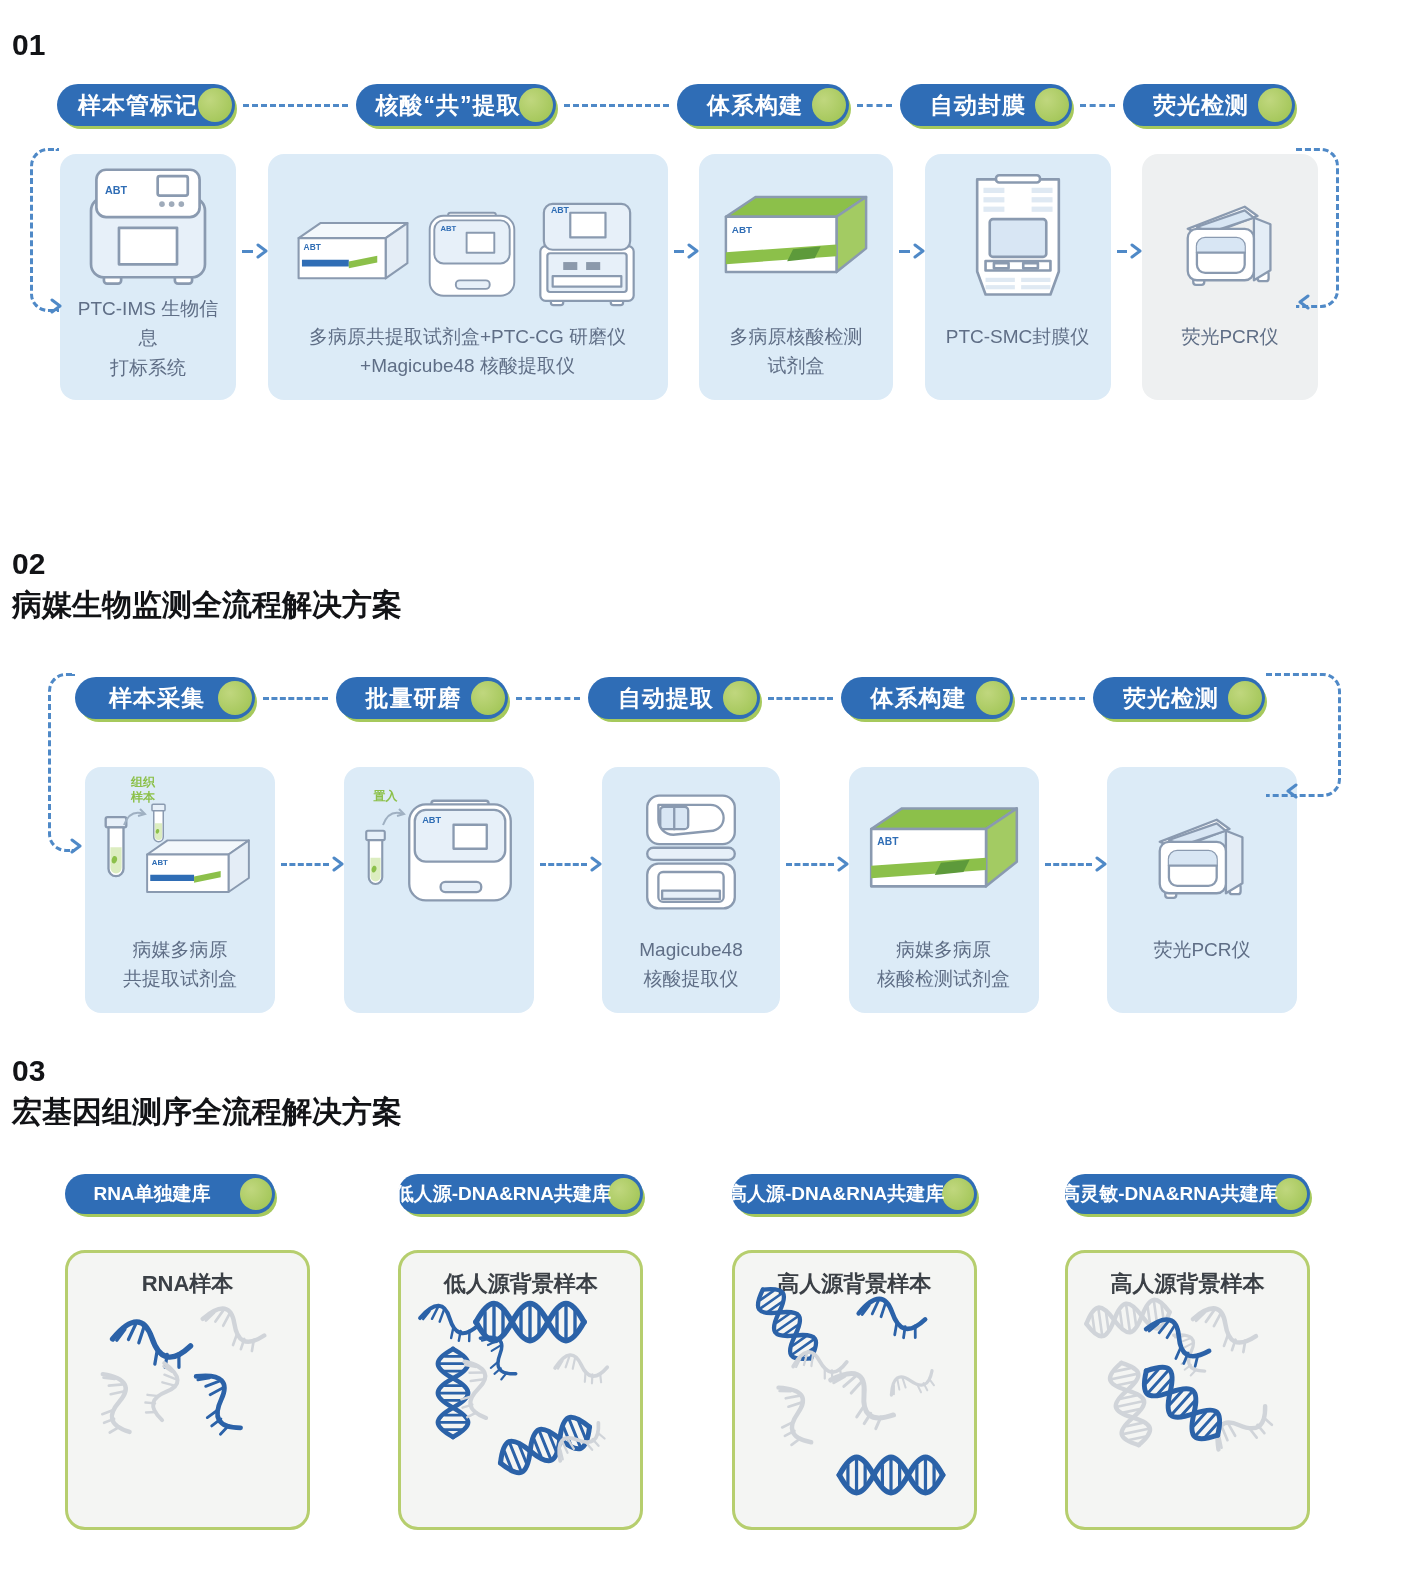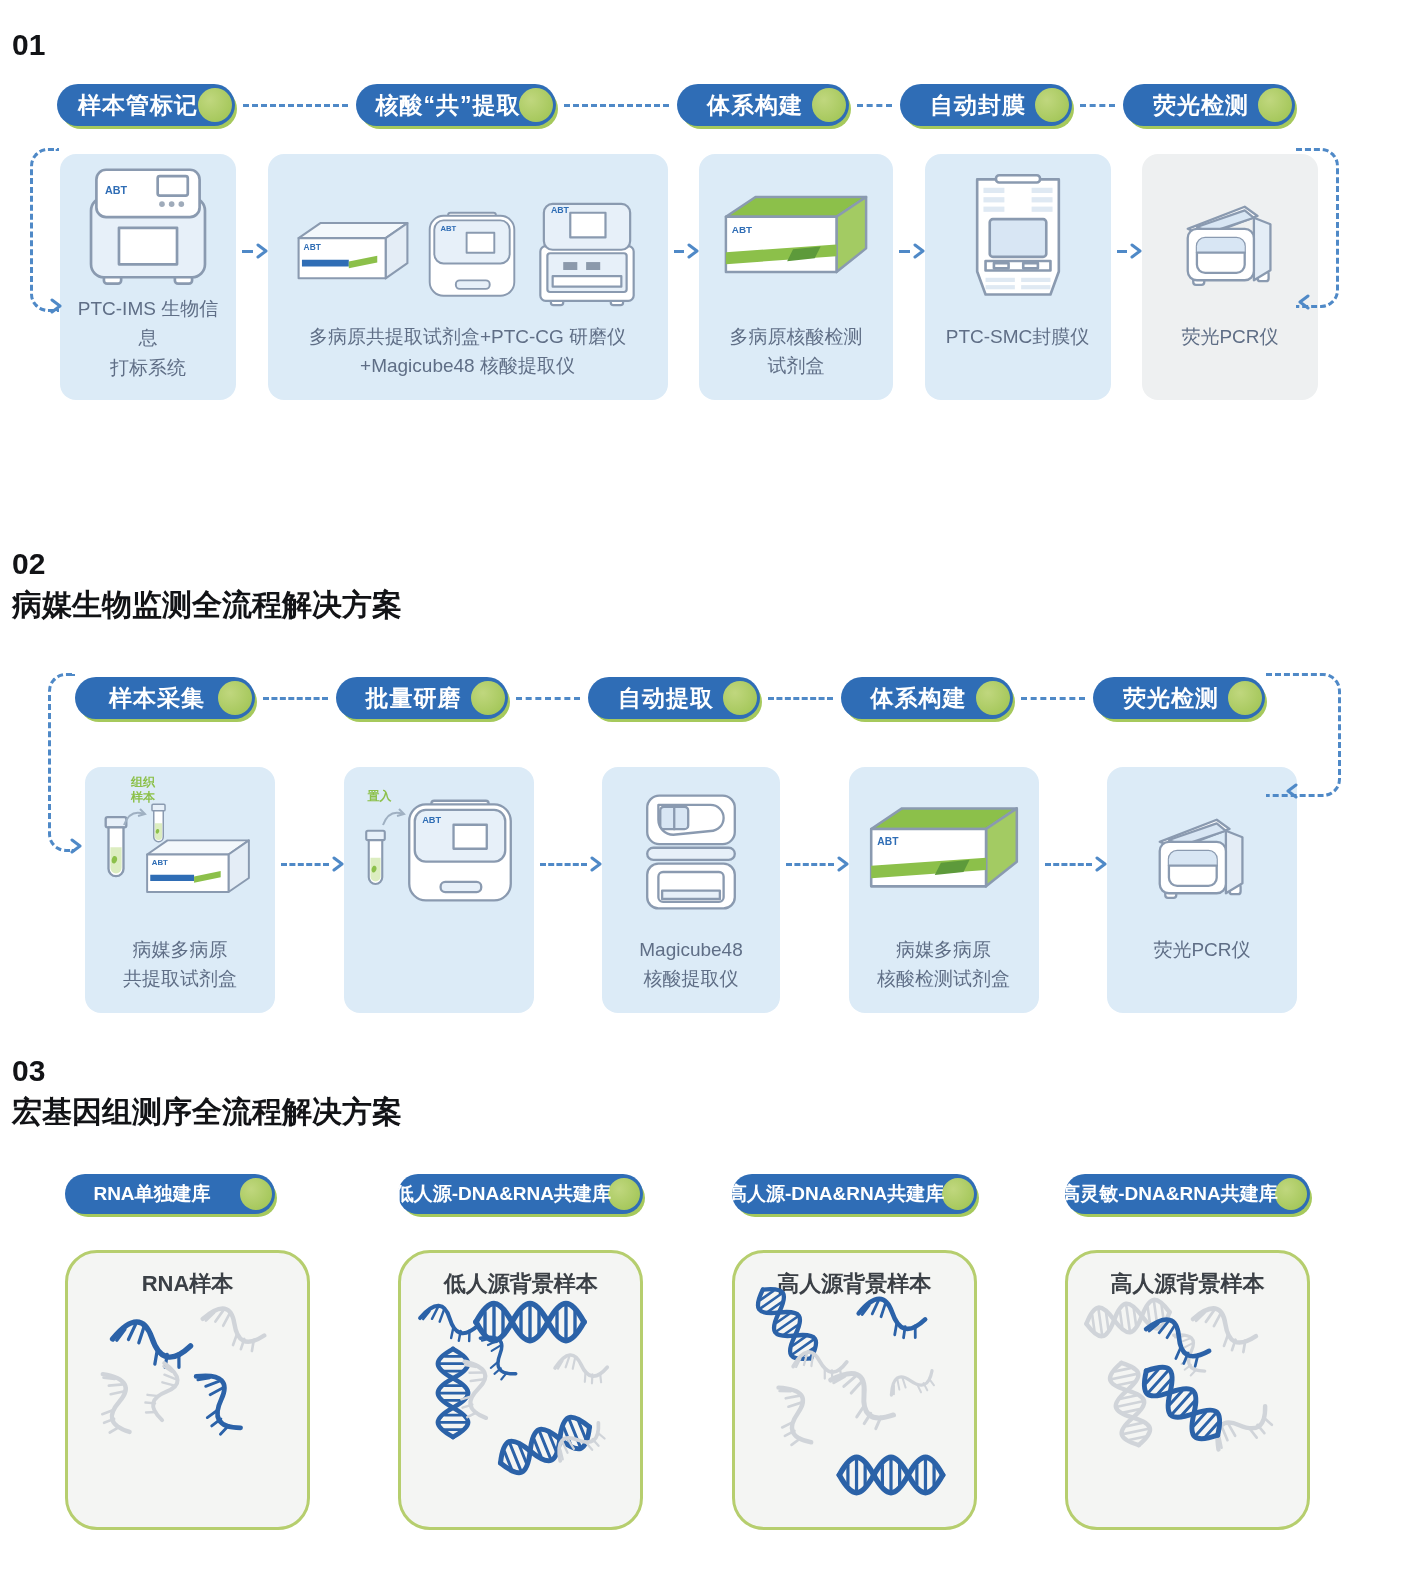--- a/index.html
+++ b/index.html
@@ -50,21 +50,21 @@
            border-bottom:3px dashed #4f89c7;border-radius:0 18px 18px 0;}
   .abs{position:absolute;}
 
   
   .cols{display:flex;justify-content:space-between;margin:42px 112px 0 65px;}
   .col{width:245px;}
   .pill.pill-sm{height:40px;padding:0 50px 0 14px;width:100%;}
   .pill.pill-sm .pill-green{width:32px;height:32px;top:4px;}
   .pill.pill-sm .pill-label{font-size:19px;font-weight:700;letter-spacing:0;}
   .panel{position:relative;margin-top:36px;height:280px;background:#f4f5f3;
-         border:3px solid #b6ce6e;border-radius:32px;box-sizing:border-box;overflow:hidden;}
+         border:3px solid #b6ce6e;border-radius:20px;box-sizing:border-box;overflow:hidden;}
   .panel-title{text-align:center;margin-top:16px;font-size:22px;font-weight:700;color:#3b4046;}
   .dna{position:absolute;}
   .dna.blue{color:#2b62a8;}
   .dna.gray{color:#d0d4d9;}
 
   
   .ann{position:absolute;color:#8cc04a;font-size:12px;font-weight:700;line-height:1.25;}
 
   
   .s-ln{stroke:#8a9ab0;stroke-width:2.5;stroke-linejoin:round;stroke-linecap:round;}
@@ -417,21 +417,21 @@
       </div>
 
       <div class="card" style="width:190px">
         <div class="illo">
           <svg class="abs" style="left:18px;top:62px" width="27" height="61">
               <use href="#sym-tube"></use>
             </svg>
           <svg class="abs" style="left:56px;top:28px" width="120" height="113">
               <use href="#sym-grind2"></use>
             </svg>
-          <div class="ann" style="left:24px;top:22px">置入</div>
+          <div class="ann" style="left:30px;top:22px">置入</div>
           <svg class="abs" style="left:36px;top:36px" width="30" height="24" viewBox="0 0 30 24">
               <path d="M3,22 Q9,6 23,11" fill="none" stroke="#9fb0c2" stroke-width="2"></path>
               <path d="M19,6 l5,5 -7,2" fill="none" stroke="#9fb0c2" stroke-width="2"></path>
             </svg>
         </div>
       </div>
       <div class="link">
         <div class="dash"></div>
         <svg class="chev" width="12" height="16" viewBox="0 0 12 16">
             <path d="M2,2 L10,8 L2,14" fill="none" stroke="#4f89c7" stroke-width="3" stroke-linecap="round" stroke-linejoin="round"></path>

